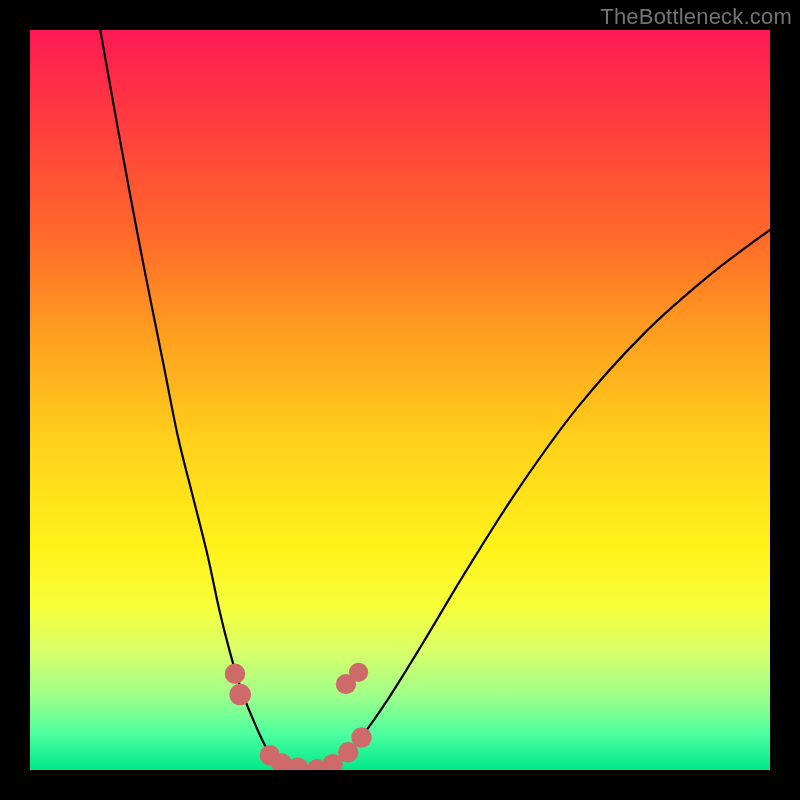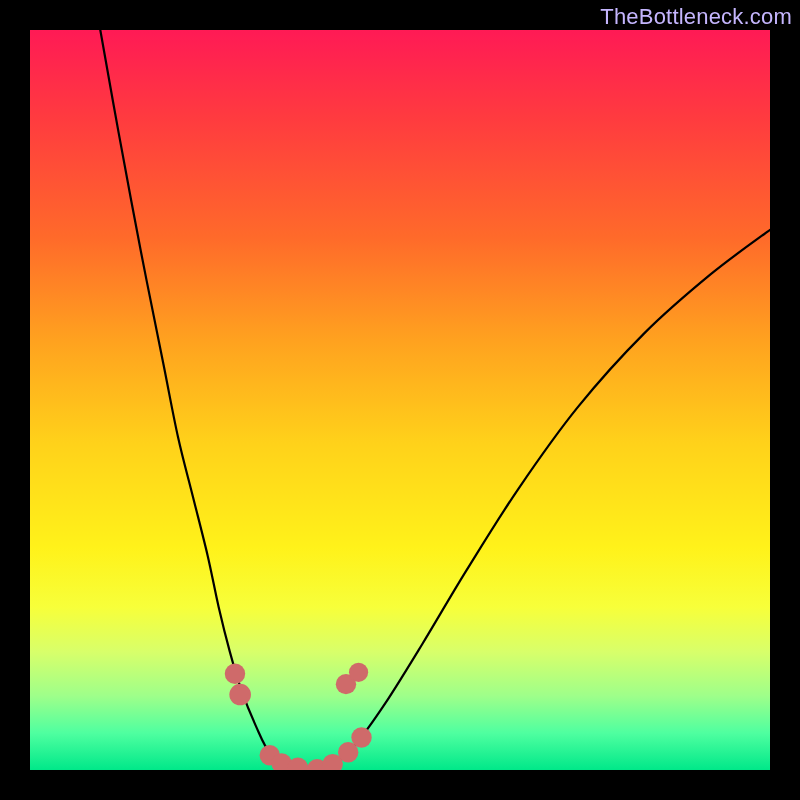--- a/index.html
+++ b/index.html
@@ -10,21 +10,21 @@
     height: 800px;
     background: #000;
   }
   .watermark {
     position: absolute;
     top: 4px;
     right: 8px;
     font-family: Arial, Helvetica, sans-serif;
     font-size: 22px;
     font-weight: 500;
-    color: #c4b5fd;
+    color: #737373;
     letter-spacing: 0.2px;
     z-index: 50;
   }
   .plot-area {
     position: absolute;
     left: 30px;
     top: 30px;
     width: 740px;
     height: 740px;
     overflow: hidden;

